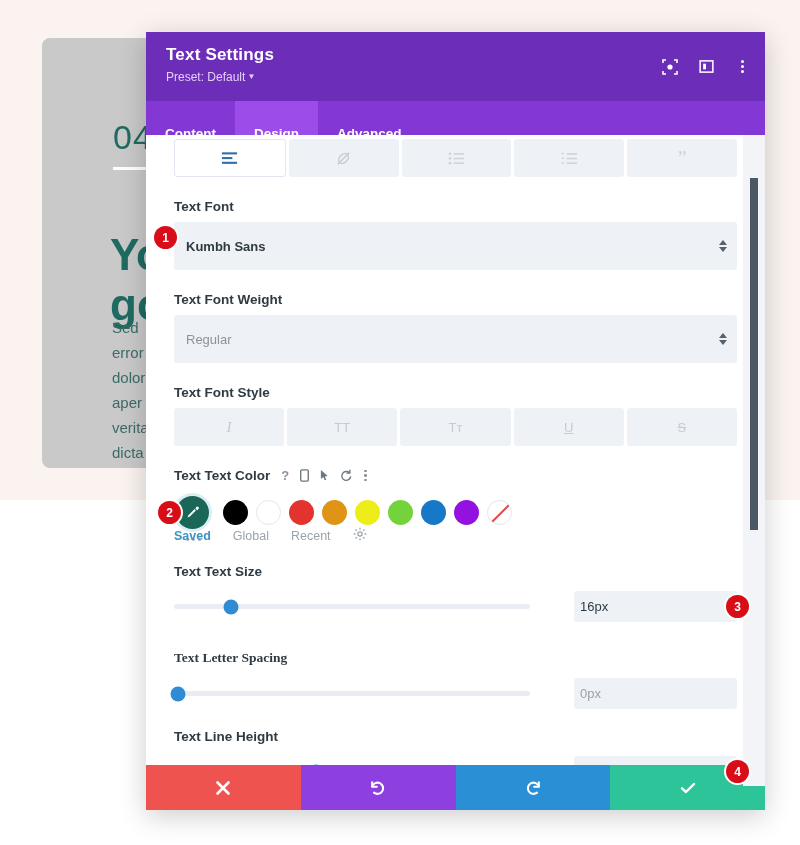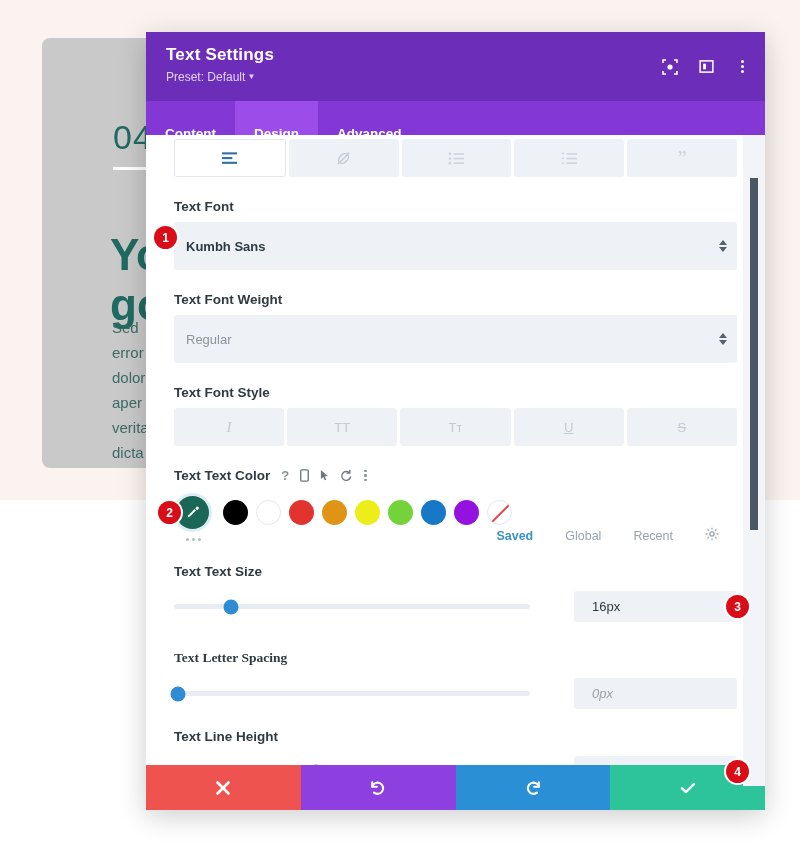--- a/index.html
+++ b/index.html
@@ -154,42 +154,42 @@
     position: absolute; width: 23px; height: 23px; border-radius: 50%;
     background: #d80d18; color: #fff; font-size: 12px; font-weight: bold;
     display: flex; align-items: center; justify-content: center;
     box-shadow: 0 0 0 2px #ffffff; z-index: 40;
   }
 
   .more-dots { margin: 9px 0 0 12px; display: flex; gap: 3px; }
   .more-dots i { width: 3px; height: 3px; background: #b4bcc4; border-radius: 50%; display: block; }
 
   .palette-tabs {
-    display: flex; align-items: center; gap: 32px;
-    justify-content: flex-end; margin-top: -14px; padding-right: 18px;
+    display: flex; align-items: center; gap: 22px;
+    justify-content: flex-start; margin-top: -14px; padding-right: 18px;
   }
   .ptab { font-size: 12.5px; color: #9aa3ab; cursor: pointer; }
   .ptab.active { color: #3a93c4; font-weight: bold; }
   .gear { color: #9aa3ab; font-size: 14px; cursor: pointer; }
 
   
   .slider-row { display: flex; align-items: center; margin-top: 12px; }
   .slider-track-wrap { position: relative; width: 356px; height: 20px; display: flex; align-items: center; }
   .slider-track { width: 356px; height: 5px; background: #e9edf3; border-radius: 3px; }
   .slider-knob {
     position: absolute; width: 15px; height: 15px; border-radius: 50%;
     background: #2f8bd4; top: 50%; transform: translate(-50%, -50%); cursor: pointer;
   }
   .slider-value {
     position: relative; margin-left: 44px; width: 165px; height: 31px;
     background: #eef1f6; border-radius: 3px;
-    display: flex; align-items: center; padding-left: 18px;
+    display: flex; align-items: center; padding-left: 6px;
     font-size: 13px; color: #2f3a42; cursor: text;
   }
-  .slider-value.muted { color: #9aa3ab; font-style: italic; }
+  .slider-value.muted { color: #9aa3ab; }
 
   
   .action-bar {
     position: absolute; left: 0; bottom: 0; width: 619px; height: 45px; display: flex;
   }
   .act { flex: 1; display: flex; align-items: center; justify-content: center;
          color: #ffffff; font-size: 19px; cursor: pointer; }
   .act.cancel { background: #ef5350; }
   .act.undo   { background: #8e3fe0; }
   .act.redo   { background: #2a8fd4; }

